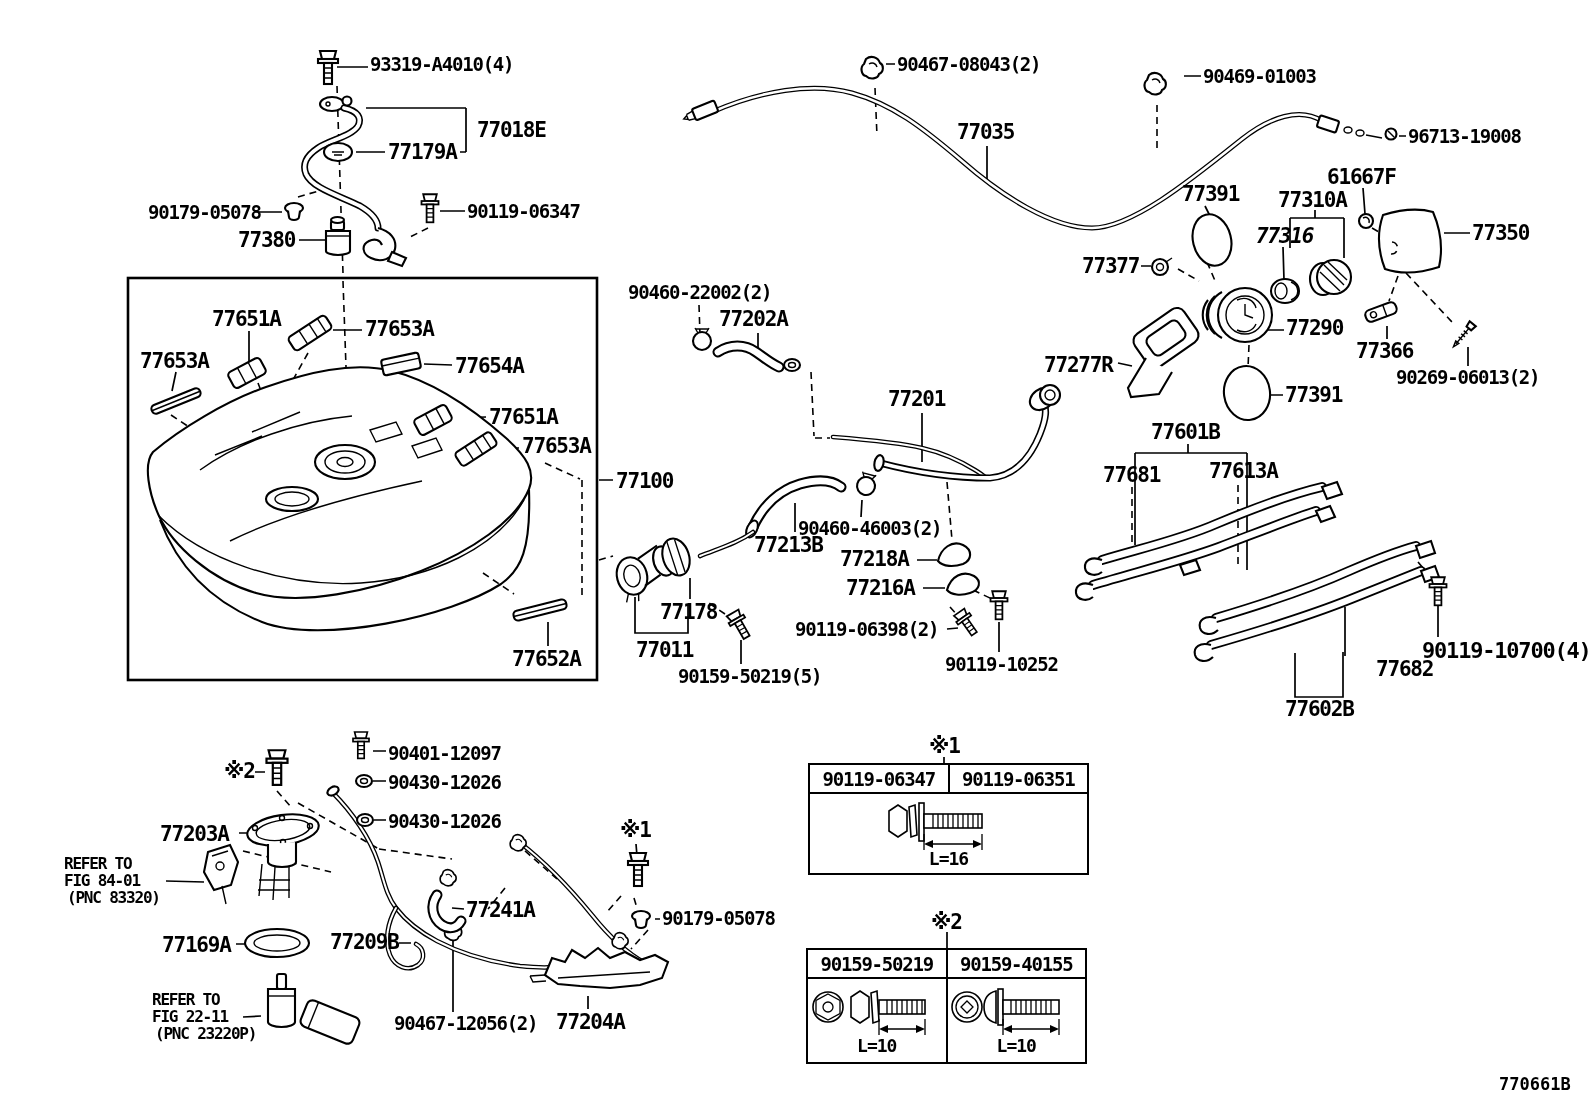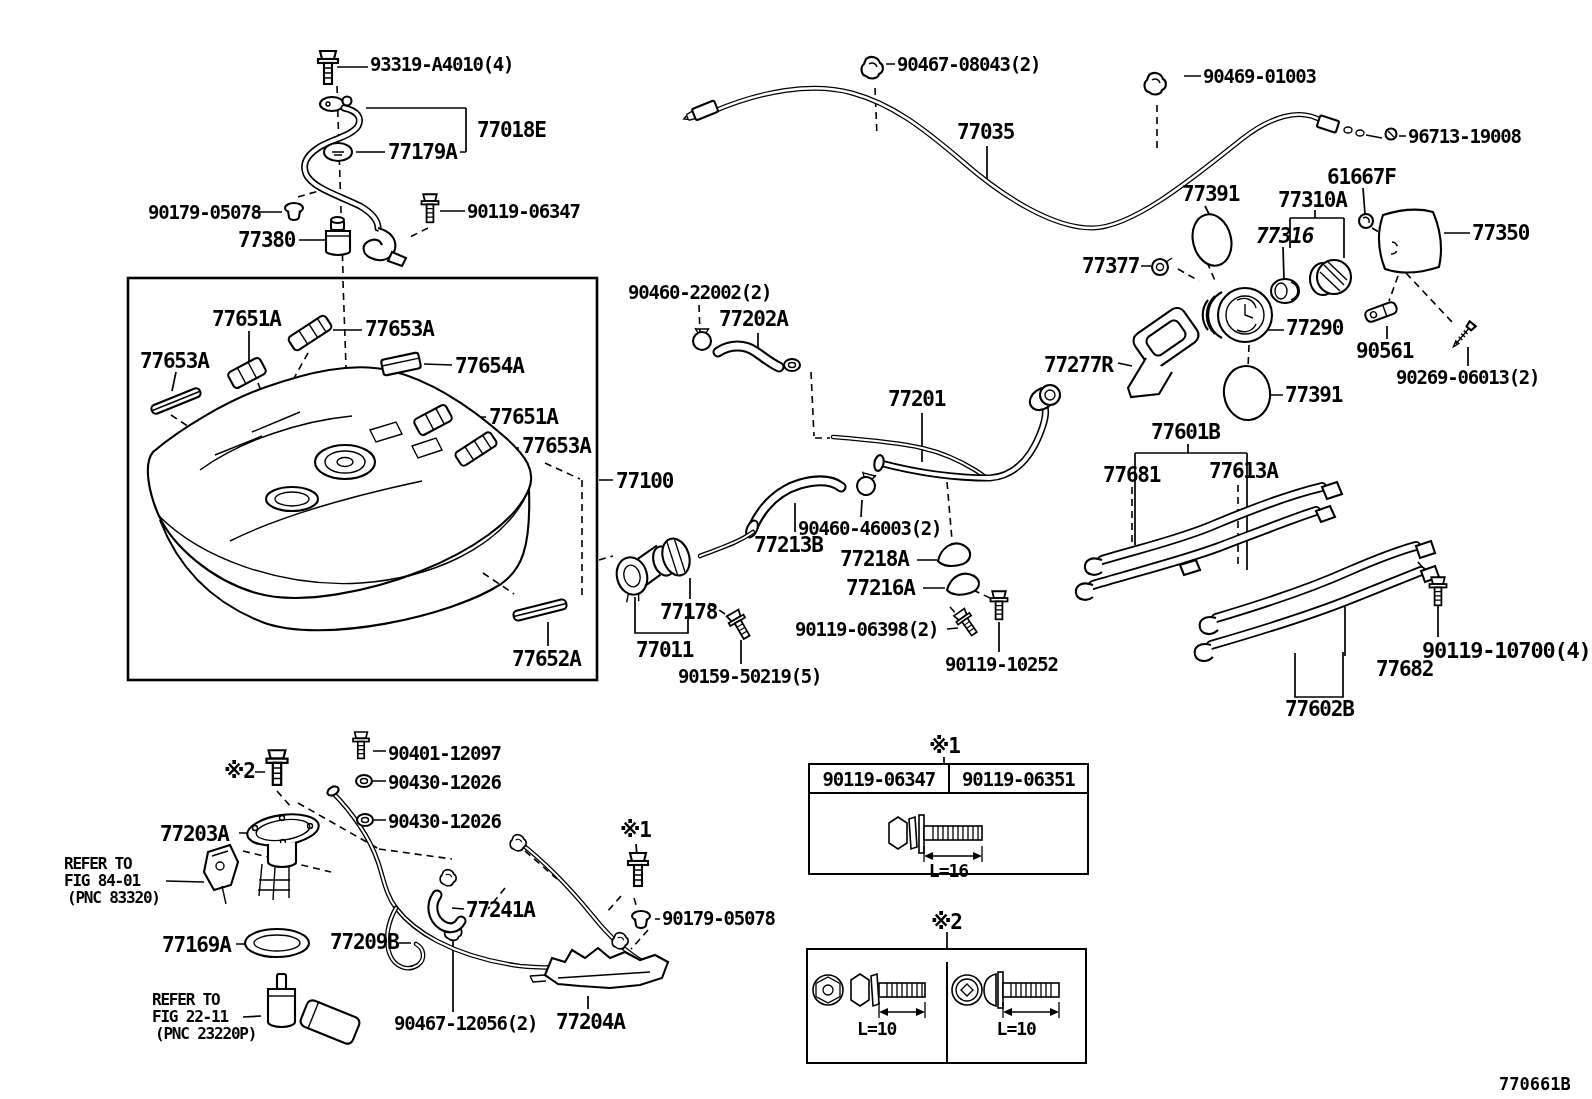--- a/index.html
+++ b/index.html
@@ -22,21 +22,21 @@
   .hoseI{fill:none;stroke:#fff;stroke-width:6.8;stroke-linecap:round;}
   .cabO{fill:none;stroke:#000;stroke-width:5;stroke-linecap:round;}
   .cabI{fill:none;stroke:#fff;stroke-width:2.6;stroke-linecap:round;}
   .strapO{fill:none;stroke:#000;stroke-width:10;stroke-linecap:round;}
   .strapI{fill:none;stroke:#fff;stroke-width:6.4;stroke-linecap:round;}
   
   .ptable{position:absolute;border:2.5px solid #000;background:#fff;display:flex;flex-direction:column;z-index:4;}
   .ptable .thead{display:flex;border-bottom:2px solid #000;}
   .ptable .th{flex:1;text-align:center;font-weight:bold;font-size:19px;letter-spacing:-1.2px;padding:3px 0 2px;}
   .ptable .th + .th{border-left:2px solid #000;}
-  .ptable .tbody{display:flex;flex:1;margin-top:12px;}
+  .ptable .tbody{display:flex;flex:1;}
   .ptable .cell{flex:1;display:flex;flex-direction:column;align-items:center;justify-content:flex-start;padding-top:4px;}
   .ptable .cell + .cell{border-left:2px solid #000;}
   .ptable .dim{font-weight:bold;font-size:18px;letter-spacing:-1px;margin-top:-4px;}
   .tb{fill:#fff;stroke:#000;stroke-width:1.6;}
   .tl{fill:none;stroke:#000;stroke-width:1.3;}
   .tf{fill:#000;stroke:none;}
   #figcode{position:absolute;font-weight:bold;font-size:17px;letter-spacing:0px;z-index:5;}
 </style>
 </head>
 <body>
@@ -362,21 +362,21 @@
       <div class="lbl" style="left: 1203px; top: 67px; font-size: 19px;">90469-01003</div>
       <div class="lbl" style="left: 1408px; top: 127px; font-size: 19px;">96713-19008</div>
       <div class="lbl" style="left: 1327px; top: 166px; font-size: 21px;">61667F</div>
       <div class="lbl" style="left: 1182px; top: 183px; font-size: 21px;">77391</div>
       <div class="lbl" style="left: 1278px; top: 189px; font-size: 21px;">77310A</div>
       <div class="lbl" style="left: 1256px; top: 225px; font-size: 21px; font-style: italic;">77316</div>
       <div class="lbl" style="left: 1472px; top: 222px; font-size: 21px;">77350</div>
       <div class="lbl" style="left: 1082px; top: 255px; font-size: 21px;">77377</div>
       <div class="lbl" style="left: 1286px; top: 317px; font-size: 21px;">77290</div>
       <div class="lbl" style="left: 1044px; top: 354px; font-size: 21px;">77277R</div>
-      <div class="lbl" style="left: 1356px; top: 340px; font-size: 21px;">90561</div>
+      <div class="lbl" style="left: 1356px; top: 340px; font-size: 21px;">77366</div>
       <div class="lbl" style="left: 1396px; top: 368px; font-size: 19px;">90269-06013(2)</div>
       <div class="lbl" style="left: 1285px; top: 384px; font-size: 21px;">77391</div>
       <div class="lbl" style="left: 212px; top: 308px; font-size: 21px;">77651A</div>
       <div class="lbl" style="left: 365px; top: 318px; font-size: 21px;">77653A</div>
       <div class="lbl" style="left: 140px; top: 350px; font-size: 21px;">77653A</div>
       <div class="lbl" style="left: 455px; top: 355px; font-size: 21px;">77654A</div>
       <div class="lbl" style="left: 489px; top: 406px; font-size: 21px;">77651A</div>
       <div class="lbl" style="left: 522px; top: 435px; font-size: 21px;">77653A</div>
       <div class="lbl" style="left: 512px; top: 648px; font-size: 21px;">77652A</div>
       <div class="lbl" style="left: 616px; top: 470px; font-size: 21px;">77100</div>
@@ -436,20 +436,24 @@
         <path class="tl" d="M41,36 V52 M99,36 V52 M47,46 H93"></path>
         <polygon class="tf" points="41,46 50,42 50,50"></polygon>
             <polygon class="tf" points="99,46 90,42 90,50"></polygon>
       </svg>
       <div class="dim">L=16</div>
     </div>
   </div>
 </div>
 
 <div class="ptable" id="table2" style="left:806px;top:948px;width:277px;height:112px">
+  <div class="thead">
+    <div class="th">90159-50219</div>
+    <div class="th">90159-40155</div>
+  </div>
   <div class="tbody">
     <div class="cell">
       <svg width="132" height="56" viewBox="0 0 132 56">
         <circle class="tb" cx="17" cy="24" r="15"></circle>
         <polygon class="tl" points="17,11 29,17.5 29,30.5 17,37 5,30.5 5,17.5"></polygon>
         <circle class="tl" cx="17" cy="24" r="5"></circle>
         <polygon class="tb" points="40,14 49,8 58,14 58,34 49,40 40,34"></polygon>
         <path class="tb" d="M60,10 L66,8 L68,38 L62,40 Z"></path>
         <rect class="tb" x="68" y="17" width="46" height="14"></rect>
         <path class="tl" d="M76,17 V31 M81,17 V31 M86,17 V31 M91,17 V31 M96,17 V31 M101,17 V31 M106,17 V31 M111,17 V31"></path>

